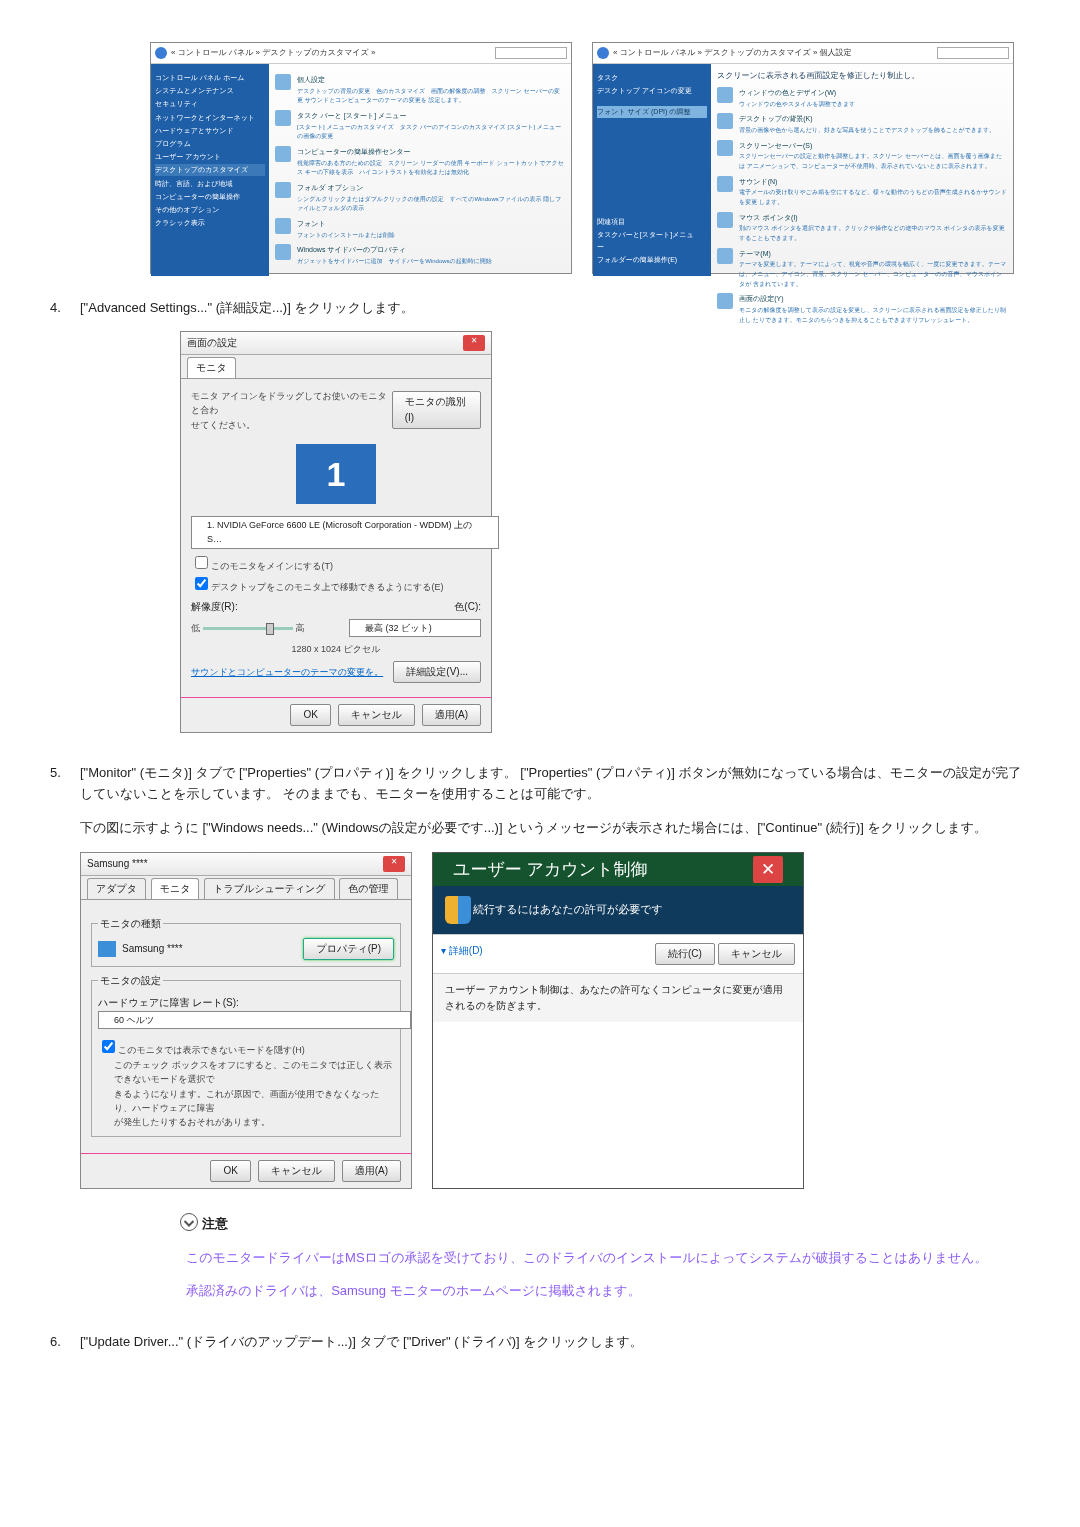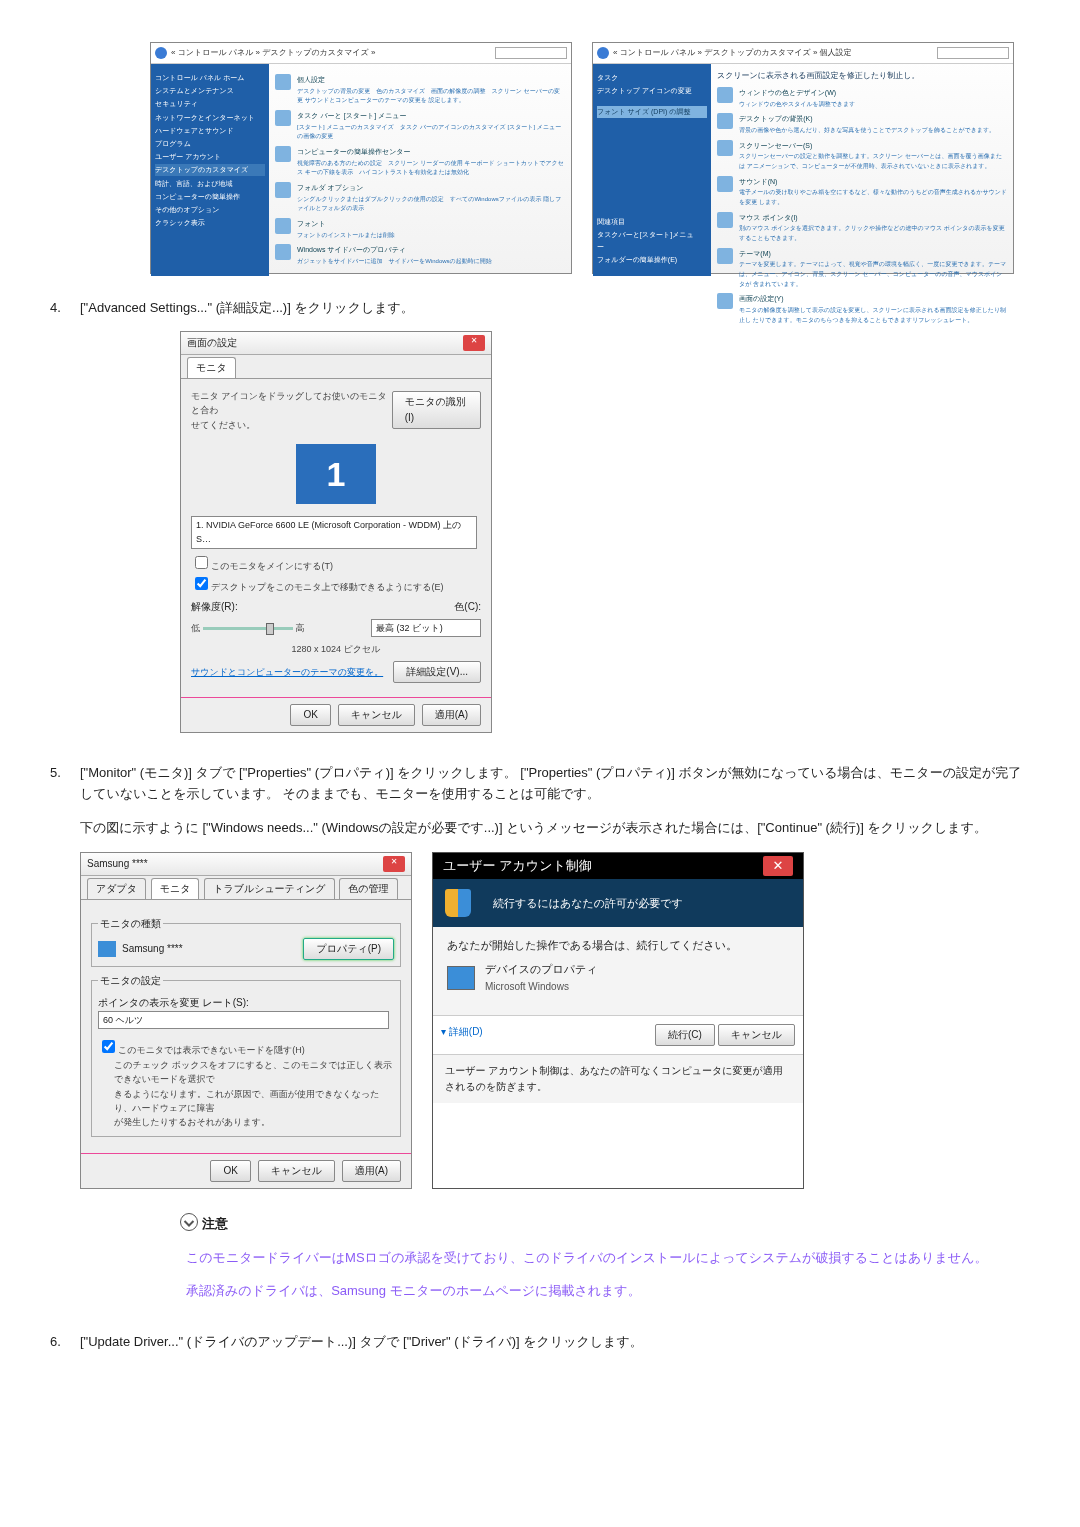--- a/index.html
+++ b/index.html
@@ -45,38 +45,38 @@
   .tab-strip { border-bottom:1px solid #999; padding:2px 6px 0;}
   .tab { display:inline-block; padding:2px 8px; border:1px solid #999; border-bottom:none; background:#fff; font-size:10px; border-radius:3px 3px 0 0; margin-right:2px;}
   .identify-box { width:80px; height:60px; background:#2a6ebb; color:#fff; font-size:34px; font-weight:bold; display:flex; align-items:center; justify-content:center; margin:12px auto;}
   .dlg-body small { color:#444; font-size:9px;}
   .field-row { display:flex; justify-content:space-between; margin:4px 0; align-items:center;}
   .btn { display:inline-block; border:1px solid #888; background:linear-gradient(#fff,#ddd); padding:2px 12px; font-size:10px; border-radius:2px;}
   .dlg-buttons { text-align:right; padding:6px 10px; border-top:1px solid #ec4899;}
   .dlg-buttons .btn { margin-left:4px;}
 
   .uac { width:370px; border:1px solid #555; font-size:11px;}
-  .uac-title { background:#000000; color:#fff; padding:3px 10px; display:flex; justify-content:space-between; font-size:13px;}
+  .uac-title { background:#14532d; color:#fff; padding:3px 20px; display:flex; justify-content:space-between; font-size:17px;}
   .uac-title .close { background:#d44; width:30px; text-align:center; border-radius:2px;}
-  .uac-head { background:#103a5c; color:#fff; padding:10px 12px; display:flex; gap:22px; align-items:center;}
+  .uac-head { background:#103a5c; color:#fff; padding:10px 12px; display:flex; gap:2px; align-items:center;}
   .uac-head .shield { width:26px;height:28px; background:linear-gradient(90deg,#f0b030 50%,#3b8ed8 50%); border-radius:3px 3px 6px 6px;}
   .uac-body { padding:10px 14px; background:#f4f4f4;}
   .uac-body .device { display:flex; gap:10px; align-items:center; margin:6px 0 10px;}
   .uac-body .mon-ico { width:26px;height:22px;background:#3b8ed8;border:1px solid #666;}
   .uac-btns { text-align:right; border-top:1px solid #ccc; padding:8px;}
   .uac-footer { border-top:1px solid #ccc; padding:8px 12px; font-size:10px; background:#f4f4f4;}
 
   .monitor-dialog { width:330px; border:1px solid #888; background:#eee; font-size:10px;}
   .note-box { margin:20px 0 20px 100px;}
   .note-icon { display:inline-block; width:16px;height:16px; border-radius:50%; background:#fff; border:1.5px solid #555; position:relative; vertical-align:-3px; margin-right:4px;}
   .note-icon::before { content:""; position:absolute; width:2px;height:7px;background:#555; left:5px; top:6px; transform:rotate(-45deg);}
   .note-icon::after { content:""; position:absolute; width:2px;height:7px;background:#555; right:5px; top:6px; transform:rotate(45deg);}
   .note-text { margin-left:6px; color:#8b5cf6;}
 
-  .select { border:1px solid #888; background:#fff; padding:1px 4px; font-size:9px; display:inline-block;}
+  .select { border:1px solid #888; background:#fff; padding:1px 15px; font-size:9px; display:inline-block;}
   .slider { display:inline-block; width:90px; height:3px; background:#9cb; position:relative; vertical-align:middle;}
   .slider::after{content:"";position:absolute;width:6px;height:10px;background:#ccc;border:1px solid #666;left:70%;top:-4px;}
   fieldset { border:1px solid #aaa; margin:6px 0; padding:6px;}
 </style>
 </head>
 <body>
 
 <div class="figure-row">
   <div class="win7-panel">
     <div class="titlebar">
@@ -262,21 +262,21 @@
             <div style="display:flex;justify-content:space-between;align-items:center;">
               <span style="display:flex;align-items:center;gap:6px">
                   <span class="mon-ico" style="width:18px;height:16px;background:#3b8ed8;display:inline-block"></span>
                   <span>Samsung ****</span>
                 </span>
               <span class="btn" style="border-color:#2a8; box-shadow:0 0 3px #4c4">プロパティ(P)</span>
             </div>
           </fieldset>
           <fieldset>
             <legend>モニタの設定</legend>
-            <div>ポインタの表示を変更 レート(S):</div>
+            <div>ハードウェアに障害 レート(S):</div>
             <div class="select" style="width:95%">60 ヘルツ</div>
             <div style="margin-top:8px"><input type="checkbox" checked="" style=""><small>このモニタでは表示できないモードを隠す(H)</small></div>
             <small style="white-space:pre-line;display:block;margin-left:16px">このチェック ボックスをオフにすると、このモニタでは正しく表示できないモードを選択で
 きるようになります。これが原因で、画面が使用できなくなったり、ハードウェアに障害
 が発生したりするおそれがあります。</small>
           </fieldset>
         </div>
         <div class="dlg-buttons">
           <span class="btn">OK</span>
           <span class="btn">キャンセル</span>
@@ -286,30 +286,20 @@
 
       <div class="uac">
         <div class="uac-title">
           <span>ユーザー アカウント制御</span>
           <span class="close">✕</span>
         </div>
         <div class="uac-head">
           <span class="shield"></span>
           <span>続行するにはあなたの許可が必要です</span>
         </div>
-        <div class="uac-body">
-          <div>あなたが開始した操作である場合は、続行してください。</div>
-          <div class="device">
-            <span class="mon-ico"></span>
-            <span>
-              <div>デバイスのプロパティ</div>
-              <div style="font-size:10px;color:#555">Microsoft Windows</div>
-            </span>
-          </div>
-        </div>
         <div class="uac-btns">
           <span style="float:left;font-size:10px;color:#06c">▾ <span>詳細(D)</span></span>
           <span class="btn">続行(C)</span>
           <span class="btn">キャンセル</span>
         </div>
         <div class="uac-footer" style="white-space:pre-line;">ユーザー アカウント制御は、あなたの許可なくコンピュータに変更が適用
 されるのを防ぎます。</div>
       </div>
     </div>
 

